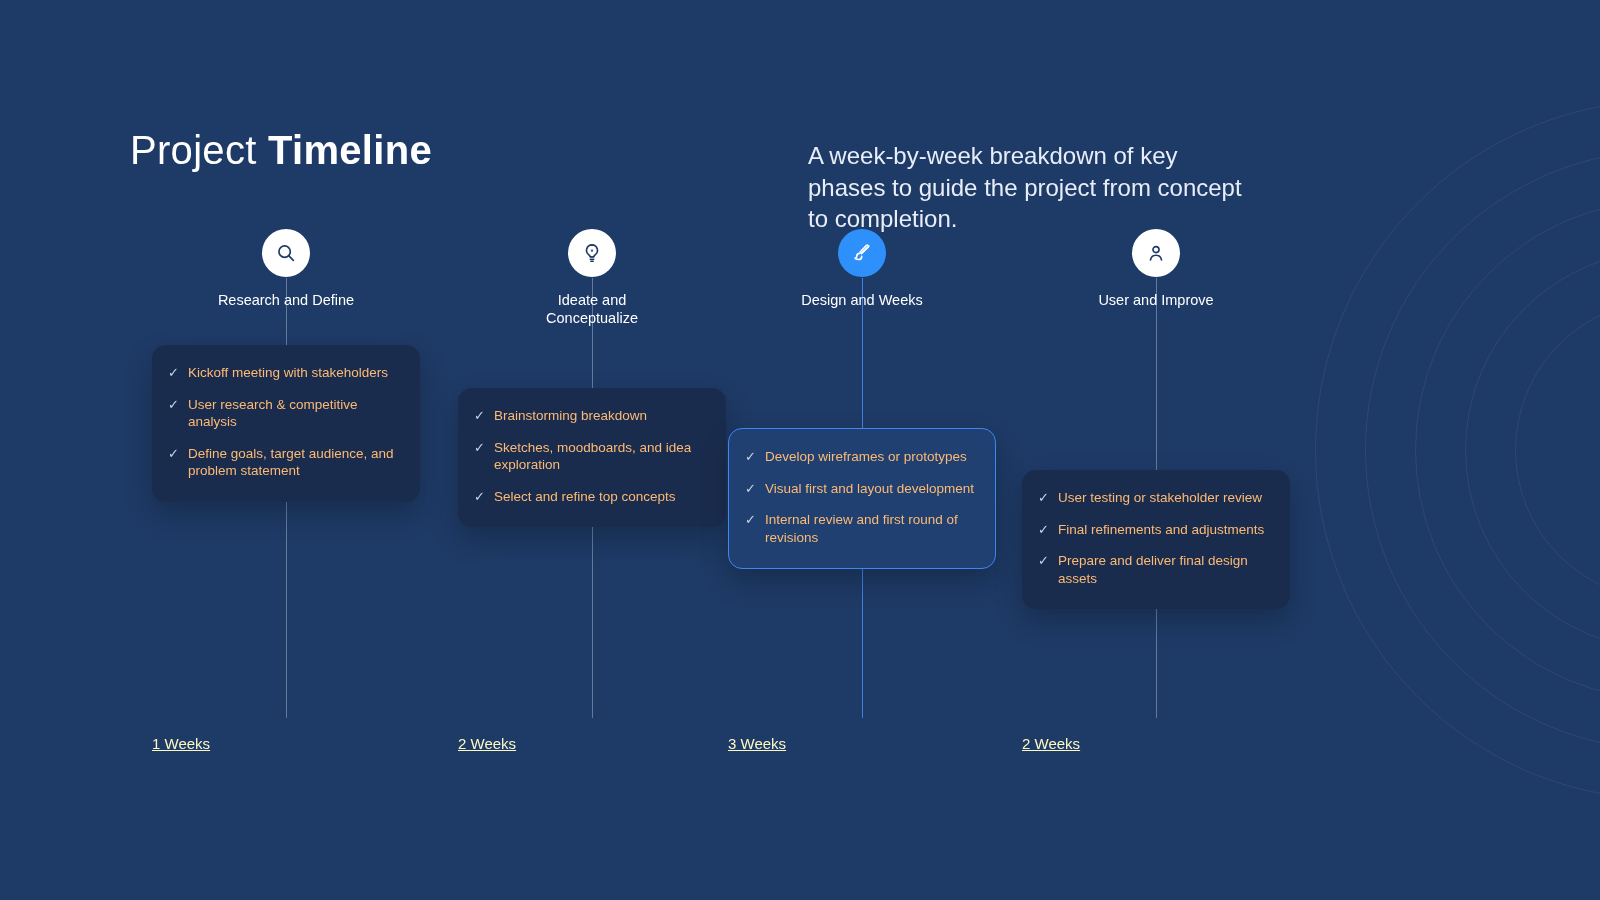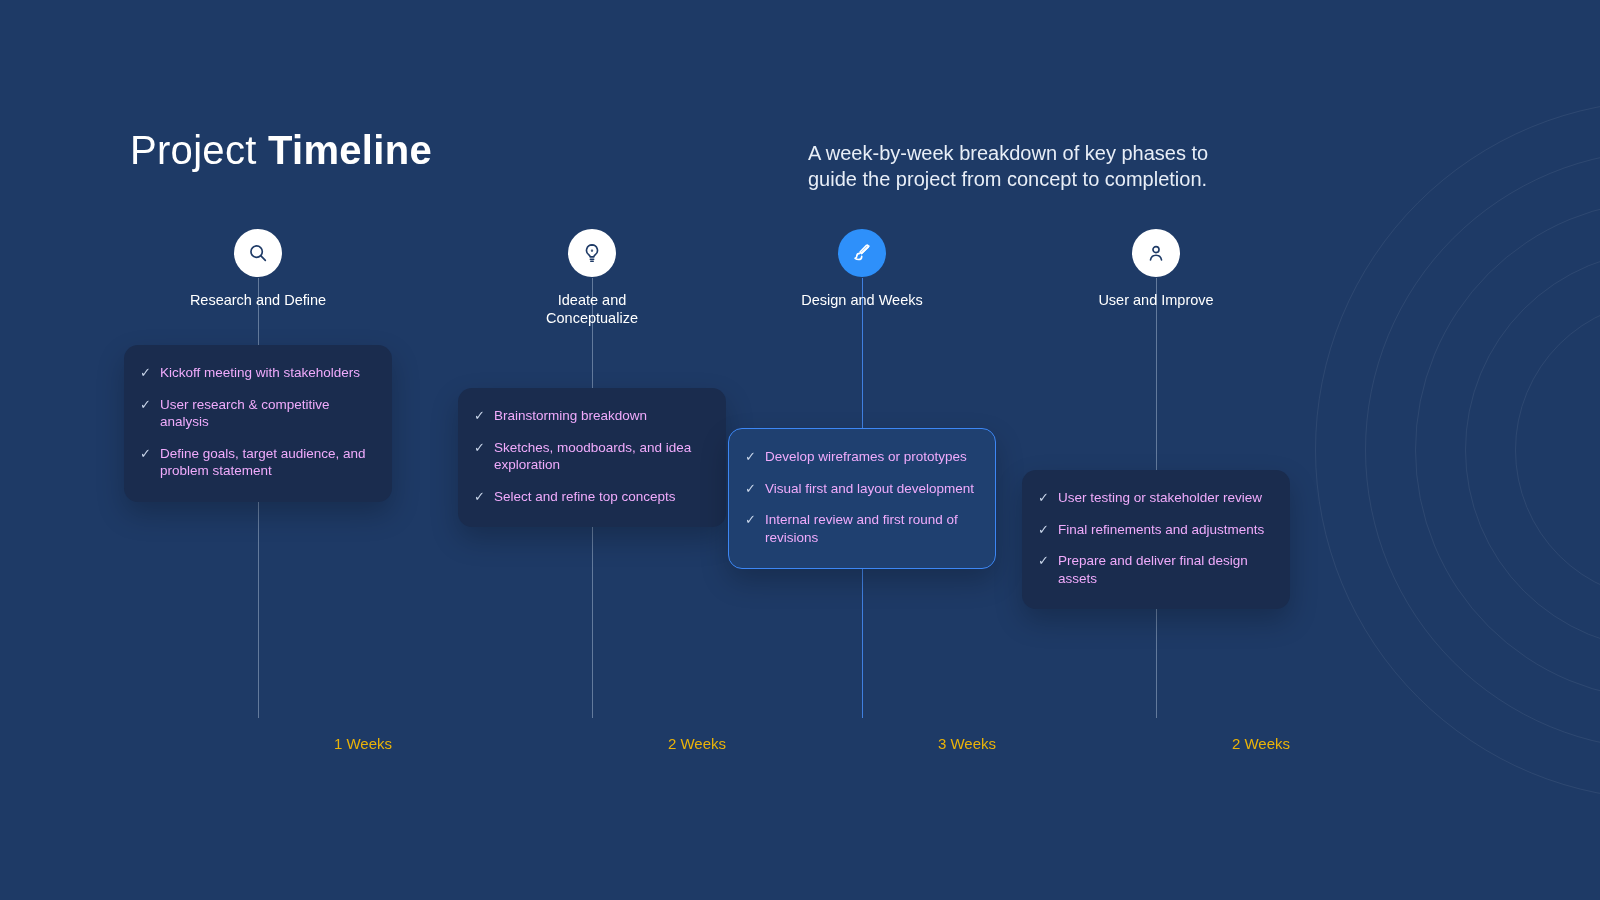--- a/index.html
+++ b/index.html
@@ -29,34 +29,34 @@
     font-weight: 300;
     letter-spacing: 0.3px;
     color: #ffffff;
   }
   .page-title .bold { font-weight: 700; }
   .page-subtitle {
     position: absolute;
     left: 808px;
     top: 140px;
     width: 450px;
-    font-size: 20px;
+    font-size: 24px;
     line-height: 1.32;
     color: #e8eef7;
     font-weight: 400;
   }
 
   
   .phase {
     position: absolute;
     top: 229px;
     width: 268px;
     height: 560px;
   }
-  .phase.p1 { left: 124px; }
+  .phase.p1 { left: 152px; }
   .phase.p2 { left: 458px; }
   .phase.p3 { left: 728px; }
   .phase.p4 { left: 1022px; }
 
   .vline {
     position: absolute;
     left: 50%;
     top: 49px;
     width: 1px;
     height: 440px;
@@ -116,32 +116,33 @@
   }
   .check {
     flex: 0 0 auto;
     font-size: 13px;
     line-height: 1.35;
     color: #c9d6ea;
   }
   .item-text {
     font-size: 13.5px;
     line-height: 1.3;
-    color: #f0abfc;
+    color: #fdba74;
   }
 
   .week-label {
     position: absolute;
     top: 506px;
     left: 0;
     width: 100%;
-    text-align: right;
+    text-align: left;
     font-size: 15px;
-    color: #eab308;
+    color: #fef9c3;
     z-index: 1;
+    text-decoration: underline;
   }
 </style>
 </head>
 <body>
 
 <div class="deco-ring" style="left:1515px; top:300px; width:300px; height:300px;"></div>
 <div class="deco-ring" style="left:1465px; top:250px; width:400px; height:400px;"></div>
 <div class="deco-ring" style="left:1415px; top:200px; width:500px; height:500px;"></div>
 <div class="deco-ring" style="left:1365px; top:150px; width:600px; height:600px;"></div>
 <div class="deco-ring" style="left:1315px; top:100px; width:700px; height:700px;"></div>

